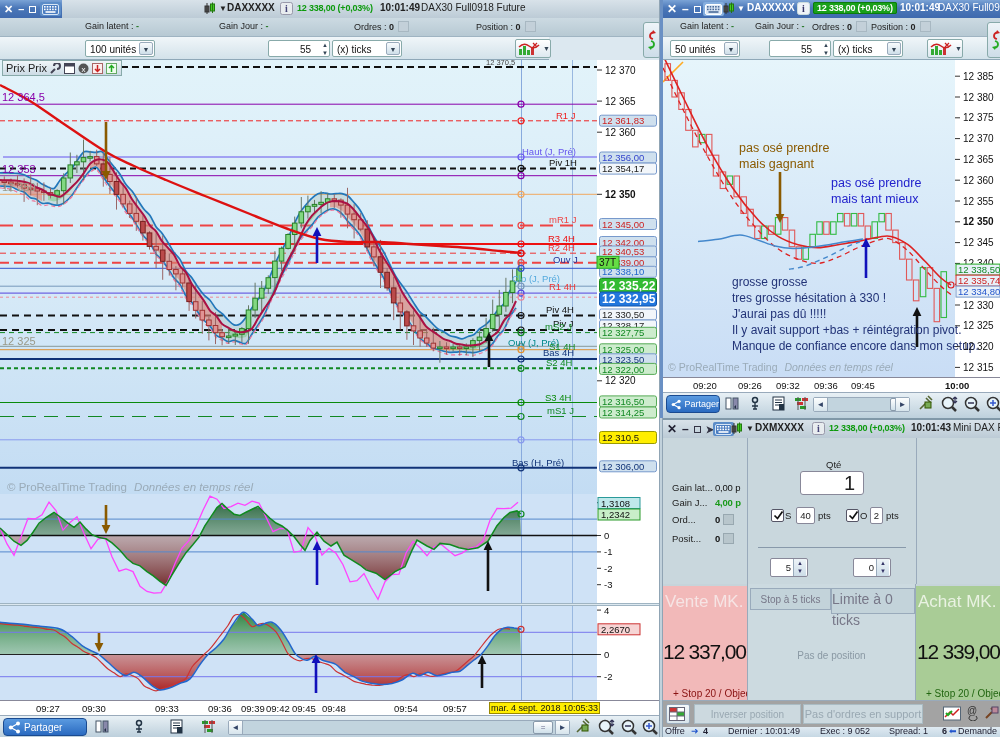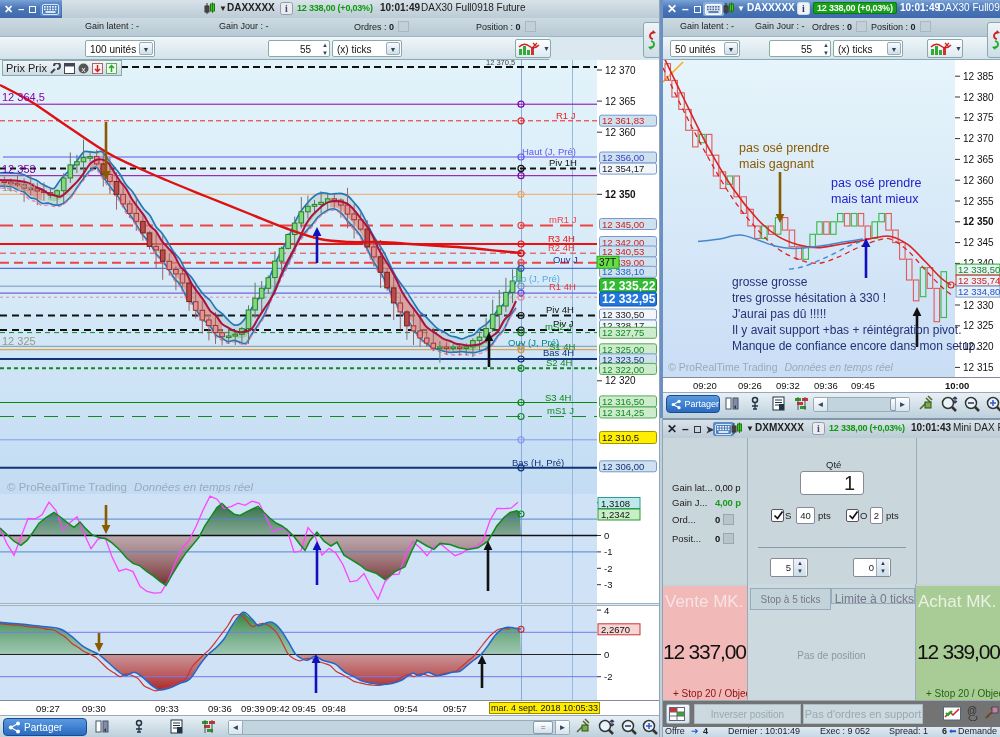--- a/index.html
+++ b/index.html
@@ -903,29 +903,29 @@
 <div style="position:absolute;left:107px;top:120px;width:38px;height:19px;background:#fff;border:1px solid #889;border-radius:2px;text-align:right;padding-right:16px;line-height:18px">5<span style="position:absolute;right:1px;top:0px;width:13px;height:17px;background:linear-gradient(#eef4f8,#cddde8);border-left:1px solid #9ab;font-size:6px;color:#336;line-height:8px;text-align:center">▲<br>▼</span></div>
 <div style="position:absolute;left:190px;top:120px;width:38px;height:19px;background:#fff;border:1px solid #889;border-radius:2px;text-align:right;padding-right:16px;line-height:18px">0<span style="position:absolute;right:1px;top:0px;width:13px;height:17px;background:linear-gradient(#eef4f8,#cddde8);border-left:1px solid #9ab;font-size:6px;color:#336;line-height:8px;text-align:center">▲<br>▼</span></div>
 </div>
 <div class="abs" style="left:663px;top:586px;width:84px;height:114px;background:#f2b9b9">
     <div style="font-size:17px;color:#f6e4e4;position:absolute;left:2px;top:6px;white-space:nowrap">Vente MK.</div>
     <div style="font-size:21px;color:#111;position:absolute;left:0px;top:54px;white-space:nowrap;letter-spacing:-1.2px">12 337,00</div>
     <div style="font-size:10px;color:#881111;position:absolute;bottom:1px;left:10px;white-space:nowrap">+ Stop 20 / Objectif</div>
   </div>
 <div class="abs" style="left:747px;top:584px;width:169px;height:116px;background:#ccdae0;border-left:1px solid #9ab;border-right:1px solid #9ab">
     <div style="position:absolute;left:2px;top:4px;width:81px;height:22px;background:#c3d3da;border:1px solid #9ab;color:#778;text-align:center;line-height:21px;font-size:10px">Stop à 5 ticks</div>
-    <div style="position:absolute;left:83px;top:4px;width:84px;height:16px;background:#c3d3da;border:1px solid #9ab;color:#778;text-align:right;line-height:21px;font-size:12px">Limite à 0 ticks</div>
+    <div style="position:absolute;left:83px;top:4px;width:84px;height:26px;background:#c3d3da;border:1px solid #9ab;color:#778;text-align:left;line-height:21px;font-size:14px">Limite à 0 ticks</div>
     <div style="position:absolute;left:0;width:100%;top:66px;text-align:center;color:#8a99a4;font-size:10px">Pas de position</div>
   </div>
 <div class="abs" style="left:916px;top:586px;width:84px;height:114px;background:#a9cc96">
     <div style="font-size:17px;color:#e9f2e2;position:absolute;left:2px;top:6px;white-space:nowrap">Achat MK.</div>
     <div style="font-size:21px;color:#111;position:absolute;left:1px;top:54px;white-space:nowrap;letter-spacing:-1.2px">12 339,00</div>
     <div style="font-size:10px;color:#226611;position:absolute;bottom:1px;left:10px;white-space:nowrap">+ Stop 20 / Objecti</div>
   </div>
-<div class="abs" style="left:663px;top:700px;width:337px;height:27px;background:#737373;border-top:1px solid #9ab;font-size:11px">
+<div class="abs" style="left:663px;top:700px;width:337px;height:27px;background:#a3a3a3;border-top:1px solid #9ab;font-size:11px">
     <div style="position:absolute;left:3px;top:3px;width:24px;height:20px;background:linear-gradient(#f4f8fa,#d8e4ea);border:1px solid #9ab;border-radius:2px;padding:2px"><svg width="16" height="14">
         <rect x="0.5" y="0.5" width="15" height="13" fill="#fff" stroke="#667"></rect>
         <rect x="1" y="1" width="7" height="4" fill="#cc3333"></rect>
         <rect x="8" y="5" width="7" height="4" fill="#33aa33"></rect>
         <path d="M8,1 v12 M1,5 h14 M1,9 h14" stroke="#667"></path>
       </svg></div>
     <div style="position:absolute;left:31px;top:3px;width:107px;height:20px;background:#ccd9df;border:1px solid #aabcc4;color:#99a8b2;text-align:center;line-height:19px;font-size:10px">Inverser position</div>
     <div style="position:absolute;left:140px;top:3px;width:120px;height:20px;background:#ccd9df;border:1px solid #aabcc4;color:#99a8b2;text-align:center;line-height:19px">Pas d'ordres en support</div>
     <div style="position:absolute;left:280px;top:4px"><svg width="18" height="16">
         <rect x="0.5" y="2" width="17" height="13" fill="#fff" stroke="#567"></rect>

